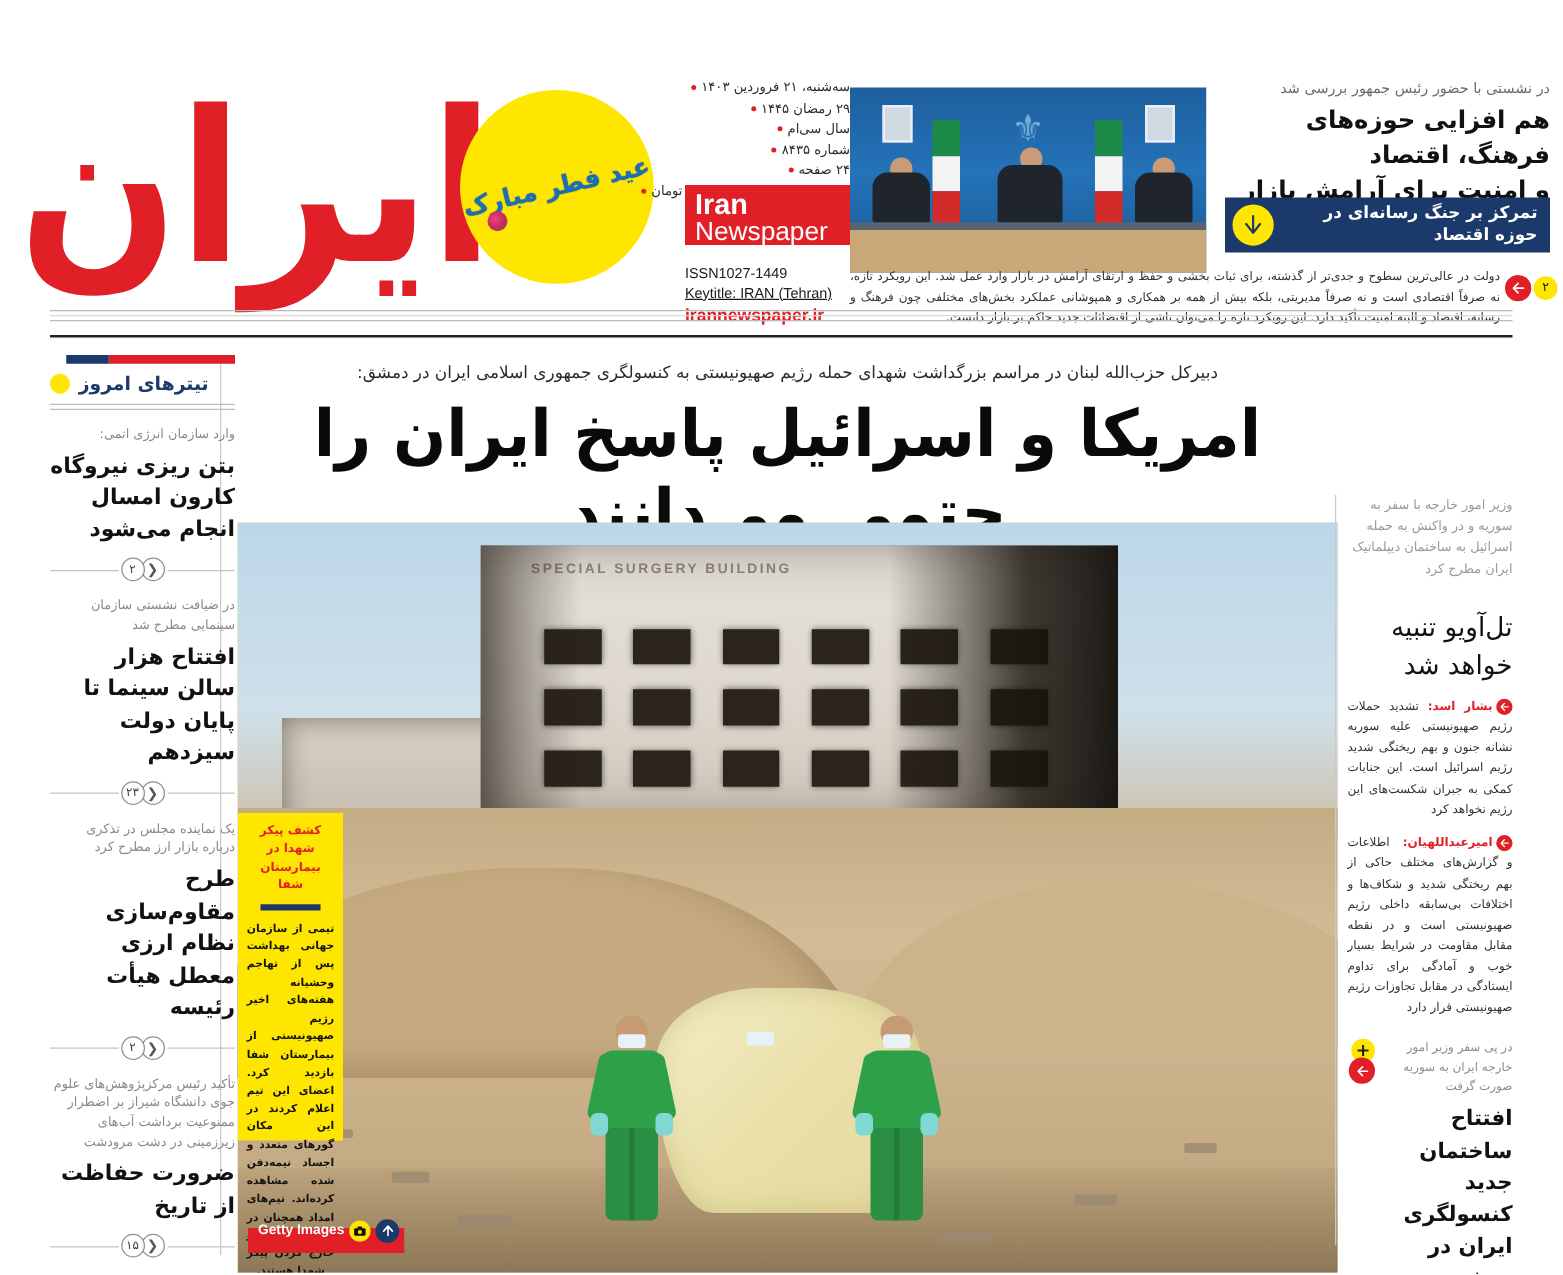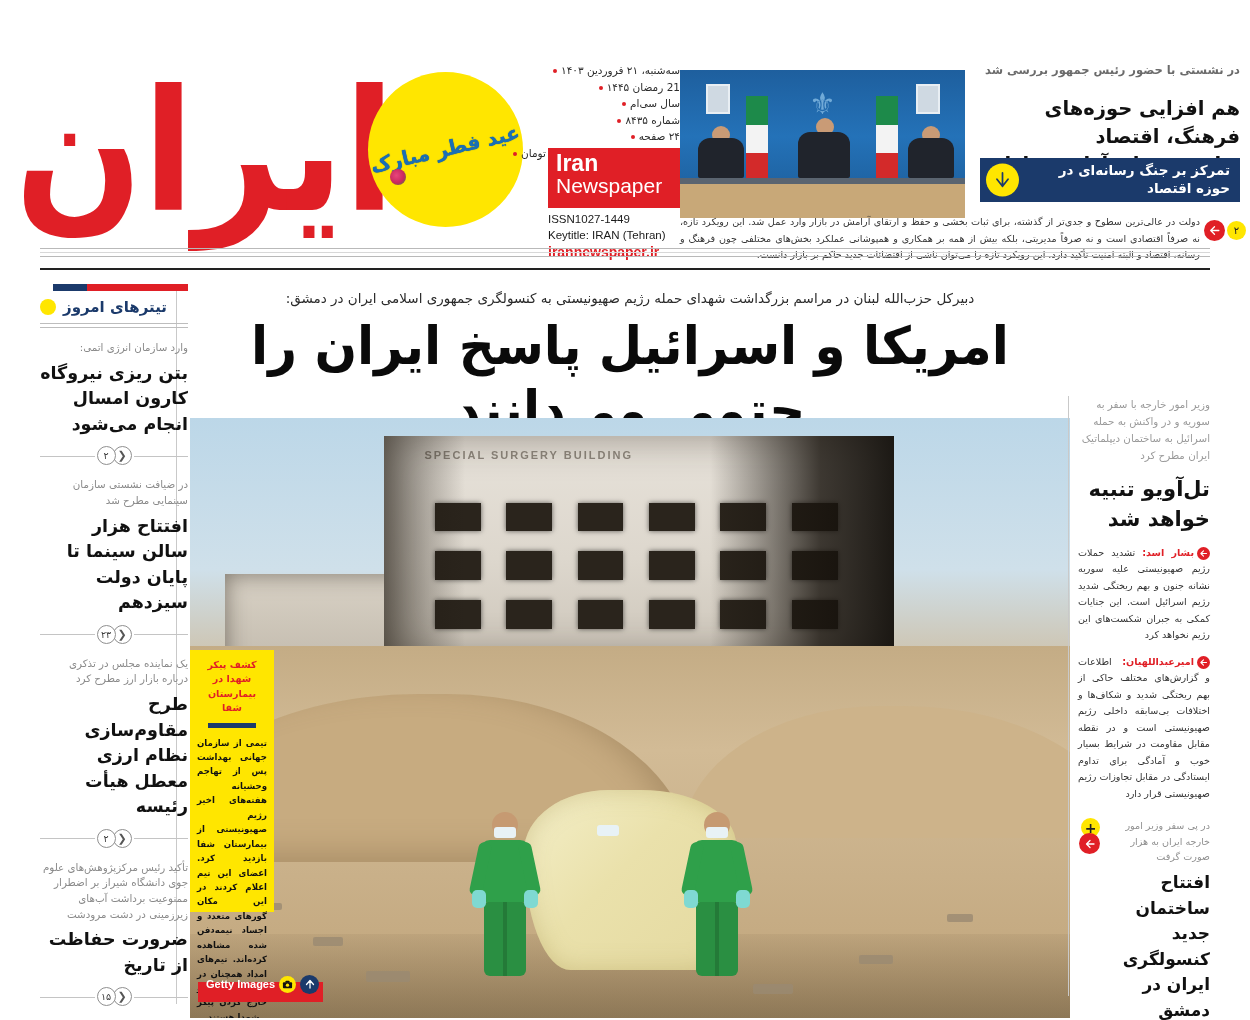--- a/index.html
+++ b/index.html
@@ -51,34 +51,34 @@
     white-space:nowrap; text-align:right;
   }
   .dateblock .dline::after {
     content:""; display:inline-block; width:4px; height:4px;
     border-radius:50%; background:#E01F26; margin-right:4px;
     vertical-align:middle;
   }
 
   .irannews-box {
     position:absolute; left:548px; top:148px;
-    width:132px; height:60px; background:#E01F26;
+    width:132px; height:48px; background:#E01F26;
     padding:4px 8px 3px 8px; color:#fff;
   }
   .irannews-box .l1 {
     font-size:23px; font-weight:bold; line-height:1.0; direction:ltr; text-align:left;
     font-family:"Liberation Sans", sans-serif;
   }
   .irannews-box .l2 {
     font-size:21px; font-weight:normal; line-height:1.05; direction:ltr; text-align:left;
     font-family:"Liberation Sans", sans-serif;
   }
   .issn-lines { position:absolute; left:548px; top:212px; width:150px; direction:ltr; text-align:left; }
   .issn-lines .s1 { font-size:11.5px; color:#1a1a1a; font-family:"Liberation Sans",sans-serif; line-height:1.35; }
-  .issn-lines .s2 { font-size:11.5px; color:#1a1a1a; font-family:"Liberation Sans",sans-serif; line-height:1.35; }
+  .issn-lines .s2 { font-size:11.5px; color:#1a1a1a; font-family:"Liberation Sans",sans-serif; line-height:1.35;text-decoration:underline; }
   .issn-lines .s3 { font-size:14px; color:#E01F26; font-weight:bold; font-family:"Liberation Sans",sans-serif; margin-top:1px; }
 
   
   .top-news { position:absolute; left:680px; top:62px; width:560px; height:200px; }
   .tn-photo {
     position:absolute; left:0; top:8px; width:285px; height:148px;
     background: linear-gradient(#1e5f9e 0%, #2472b8 45%, #1b5994 100%);
     overflow:hidden;
   }
   .tn-photo .emblem {
@@ -100,21 +100,21 @@
   .tn-photo .person.b { left:118px; width:52px; height:46px; }
   .tn-photo .person.c { left:228px; width:46px; height:40px; }
   .tn-photo .head { position:absolute; width:18px; height:18px; border-radius:50%; background:#c99b76; }
   .tn-photo .head.a { left:32px; bottom:74px; }
   .tn-photo .head.b { left:136px; bottom:82px; }
   .tn-photo .head.c { left:242px; bottom:74px; }
   .tn-photo .desk { position:absolute; left:0; bottom:0; width:100%; height:34px; background:#c8a878; }
   .tn-photo .desk2 { position:absolute; left:0; bottom:30px; width:100%; height:10px; background:#5a6470; }
 
   .tn-right { position:absolute; left:300px; top:0; width:260px; text-align:right; direction:rtl; }
-  .tn-kicker { font-size:11.5px; color:#6b6b6b; line-height:1.5; margin-bottom:16px;font-weight:bold; }
+  .tn-kicker { font-size:11.5px; color:#6b6b6b; line-height:1.5; margin-bottom:3px; }
   .tn-head { font-size:19.5px; font-weight:bold; color:#111; line-height:1.42; letter-spacing:-0.2px; }
 
   .tn-bar {
     position:absolute; left:300px; top:96px; width:260px; height:44px;
     background:#1b3a6b; display:flex; align-items:center; justify-content:flex-start;
     padding-right:10px; padding-left:52px; direction:rtl;
   }
   .tn-bar .txt { color:#fff; font-size:13.5px; font-weight:bold; line-height:1.3; }
   .tn-bar-circle {
     position:absolute; left:6px; top:50%; transform:translateY(-50%);
@@ -283,21 +283,21 @@
     display:flex; align-items:center; padding:0 4px 16px 8px; gap:4px; z-index:6;
   }
   .getty .gt { color:#fff; font-size:11px; font-weight:bold; font-family:"Liberation Sans",sans-serif; direction:ltr; }
   .getty .cam { width:17px; height:17px; border-radius:50%; background:#FFE600; display:flex; align-items:center; justify-content:center; }
   .getty .up { width:19px; height:19px; border-radius:50%; background:#1b3a6b; display:flex; align-items:center; justify-content:center; }
 
   
   .rightcol { position:absolute; left:1078px; top:396px; width:132px; direction:rtl; text-align:right; }
   .rc-divider-v { position:absolute; left:1068px; top:396px; width:1px; height:600px; background:#c9c9c9; }
   .rc-kicker { font-size:10.3px; color:#9a9a9a; line-height:1.66; }
-  .rc-head { font-size:21px; font-weight:bold; color:#111; line-height:1.42; margin-top:11px; letter-spacing:-0.4px; }
+  .rc-head { font-size:21px; font-weight:normal; color:#111; line-height:1.42; margin-top:24px; letter-spacing:-0.4px; }
   .rc-quote { margin-top:10px; font-size:9.6px; color:#333; line-height:1.72; text-align:justify; }
   .rc-quote .src { color:#E01F26; font-weight:bold; }
   .rc-arrow-inline {
     display:inline-flex; width:13px; height:13px; border-radius:50%; background:#E01F26;
     align-items:center; justify-content:center; vertical-align:-2px; margin-left:3px;
   }
   .rc-item { margin-top:16px; position:relative; padding-left:26px; }
   .rc-badges { position:absolute; left:0; top:0; width:22px; }
   .rc-badge-y {
     width:19px; height:19px; border-radius:50%; background:#FFE600;
@@ -322,21 +322,21 @@
       <div class="logo-text">ایران</div>
     </div>
 
     <div class="eid-circle">
       <div class="eid-text">عید فطر مبارک</div>
       <div class="eid-flower"></div>
     </div>
 
     <div class="dateblock">
       <div class="dline">سه‌شنبه، ۲۱ فروردین ۱۴۰۳</div>
-      <div class="dline">21 رمضان ۱۴۴۵</div>
+      <div class="dline">۲۹ رمضان ۱۴۴۵</div>
       <div class="dline">سال سی‌ام</div>
       <div class="dline">شماره ۸۴۳۵</div>
       <div class="dline">۲۴ صفحه</div>
       <div class="dline">قیمت در سراسر کشور: ۵۰۰۰ تومان</div>
     </div>
 
     <div class="irannews-box">
       <div class="l1">Iran</div>
       <div class="l2">Newspaper</div>
     </div>
@@ -616,19 +616,19 @@
 
     <div class="rc-item">
       <div class="rc-badges">
         <div class="rc-badge-y">+</div>
         <div class="rc-badge-r">
           <svg width="12" height="12" viewBox="0 0 24 24">
             <path d="M20 12 L6 12 M12 5 L5 12 L12 19" fill="none" stroke="#fff" stroke-width="2.6" stroke-linecap="round" stroke-linejoin="round"></path>
           </svg>
         </div>
       </div>
-      <div class="rc-item-kicker">در پی سفر وزیر امور خارجه ایران به هزار صورت گرفت</div>
+      <div class="rc-item-kicker">در پی سفر وزیر امور خارجه ایران به سوریه صورت گرفت</div>
       <div class="rc-item-head">افتتاح ساختمان جدید کنسولگری ایران در دمشق</div>
     </div>
 
   </div>
 
 </div>
 
 </body></html>

